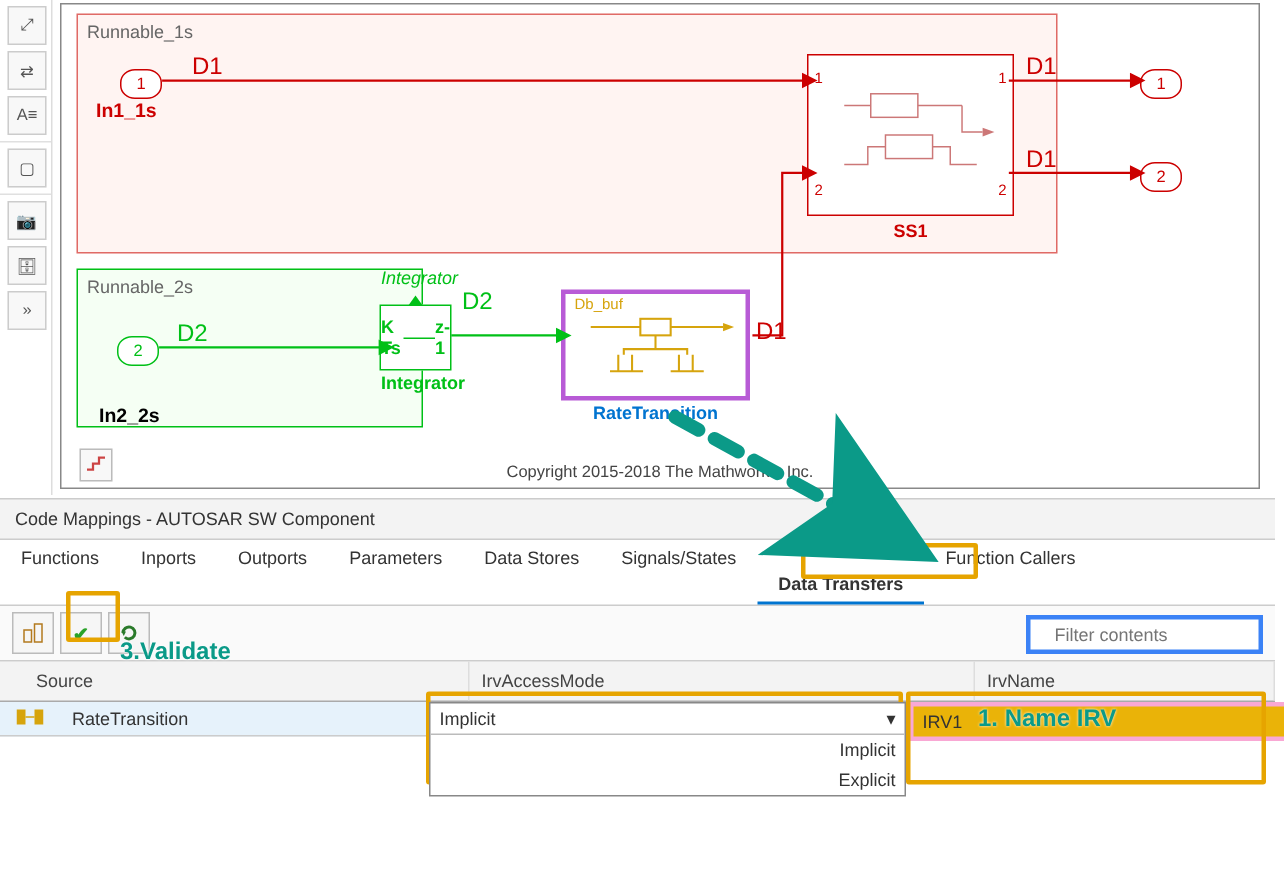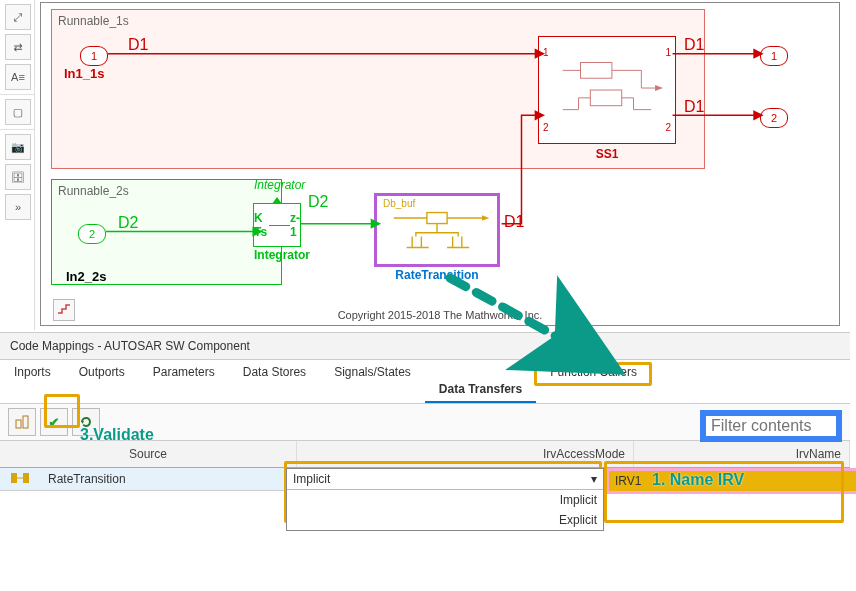--- a/index.html
+++ b/index.html
@@ -194,34 +194,34 @@
     width:26px; height:26px;
     display:flex; align-items:center; justify-content:center;
     margin-right:4px;
     border: 1px solid #bbb;
     background: #f6f6f6;
     font-size: 13px;
   }
   .cmap-filter {
     position:absolute; right:8px; top:6px;
     width: 120px; height: 20px;
-    border:6px solid #3b82f6;
-    padding: 0 5px;
-    font-size: 16px;
+    border:3px solid #3b82f6;
+    padding: 0 16px;
+    font-size: 12px;
   }
 
   .cmap-grid-header {
     display:flex;
     border-bottom: 1px solid #aaa;
     background: #f3f3f3;
     font-size: 12px;
     color: #444;
   }
-  .gh-col { padding: 6px 8px; border-right:1px solid #ddd; text-align:right; }
-  .col-src { flex: 0 0 280px; text-align:center; }
+  .gh-col { padding: 6px 8px; border-right:1px solid #ddd; text-align:left; }
+  .col-src { flex: 0 0 280px; text-align:left;margin-left:16px; }
   .col-mode { flex: 0 0 320px; }
   .col-name { flex: 1; }
 
   .cmap-row {
     display:flex;
     align-items:center;
     background: #e6f2fb;
     border-bottom: 1px solid #ccc;
     height: 22px;
   }
@@ -389,20 +389,21 @@
           <path d="M1 10 h4 v-4 h4 v-4 h4" fill="none" stroke="#cc4444" stroke-width="1.5"></path>
         </svg>
     </div>
     <div class="canvas-footer">Copyright 2015-2018 The Mathworks, Inc.</div>
   </div>
 
   <div class="cmap-panel">
     <div class="cmap-title">Code Mappings - AUTOSAR SW Component</div>
 
     <div class="cmap-tabs">
+      <div class="cmap-tab">Functions</div>
       <div class="cmap-tab">Inports</div>
       <div class="cmap-tab">Outports</div>
       <div class="cmap-tab">Parameters</div>
       <div class="cmap-tab">Data Stores</div>
       <div class="cmap-tab">Signals/States</div>
       <div class="cmap-tab active">Data Transfers</div>
       <div class="cmap-tab">Function Callers</div>
     </div>
 
     <div class="cmap-toolbar">

